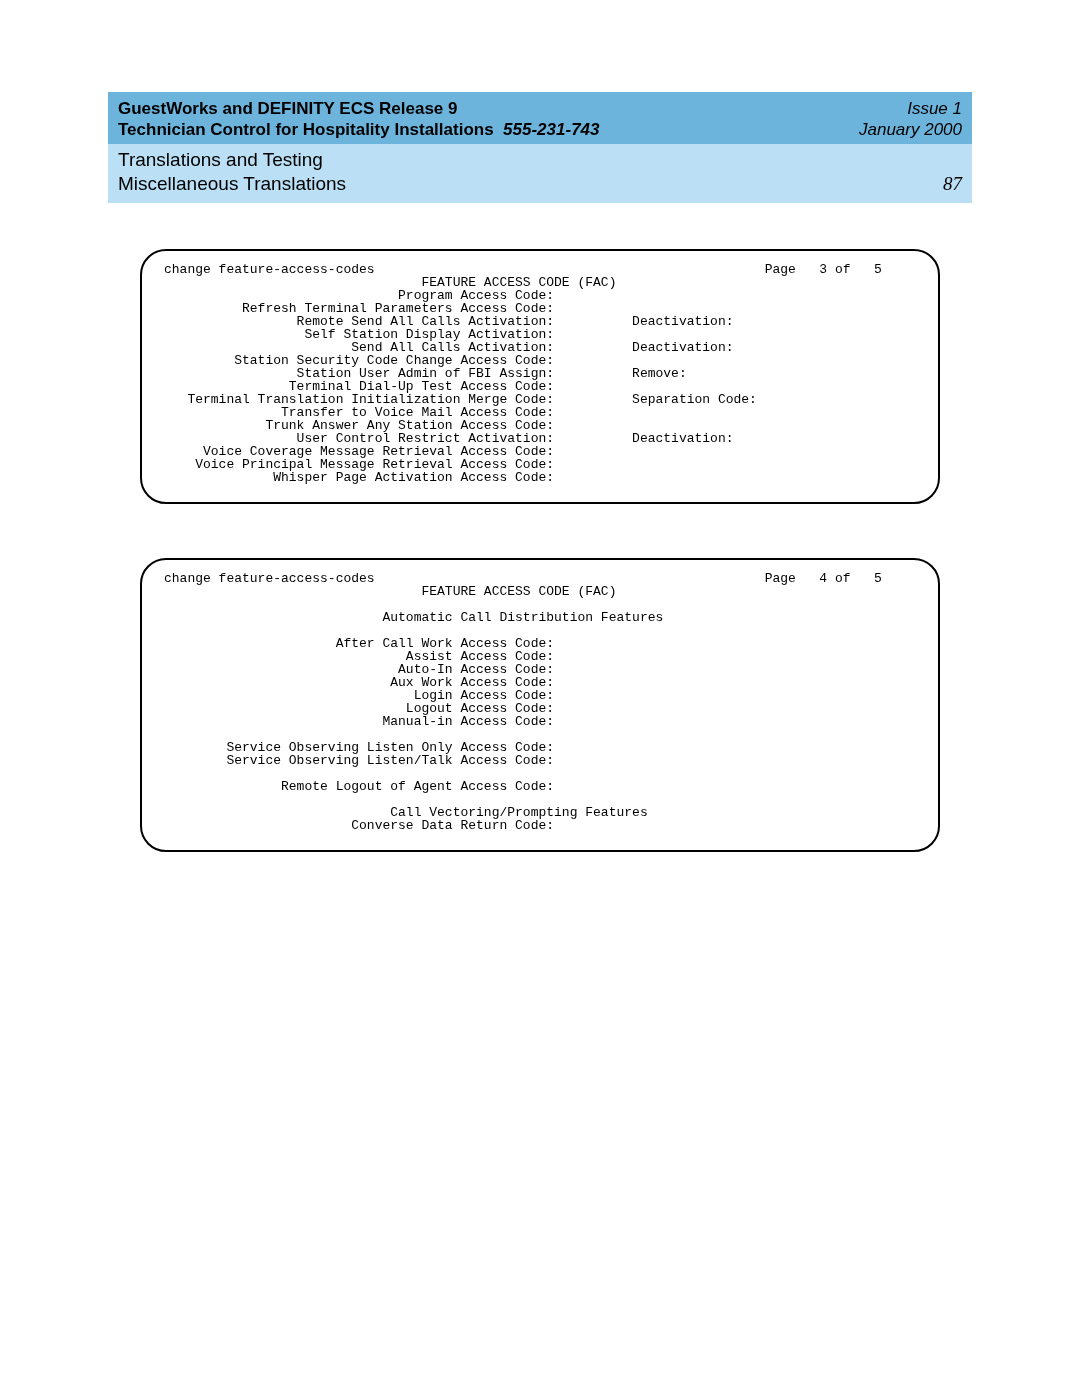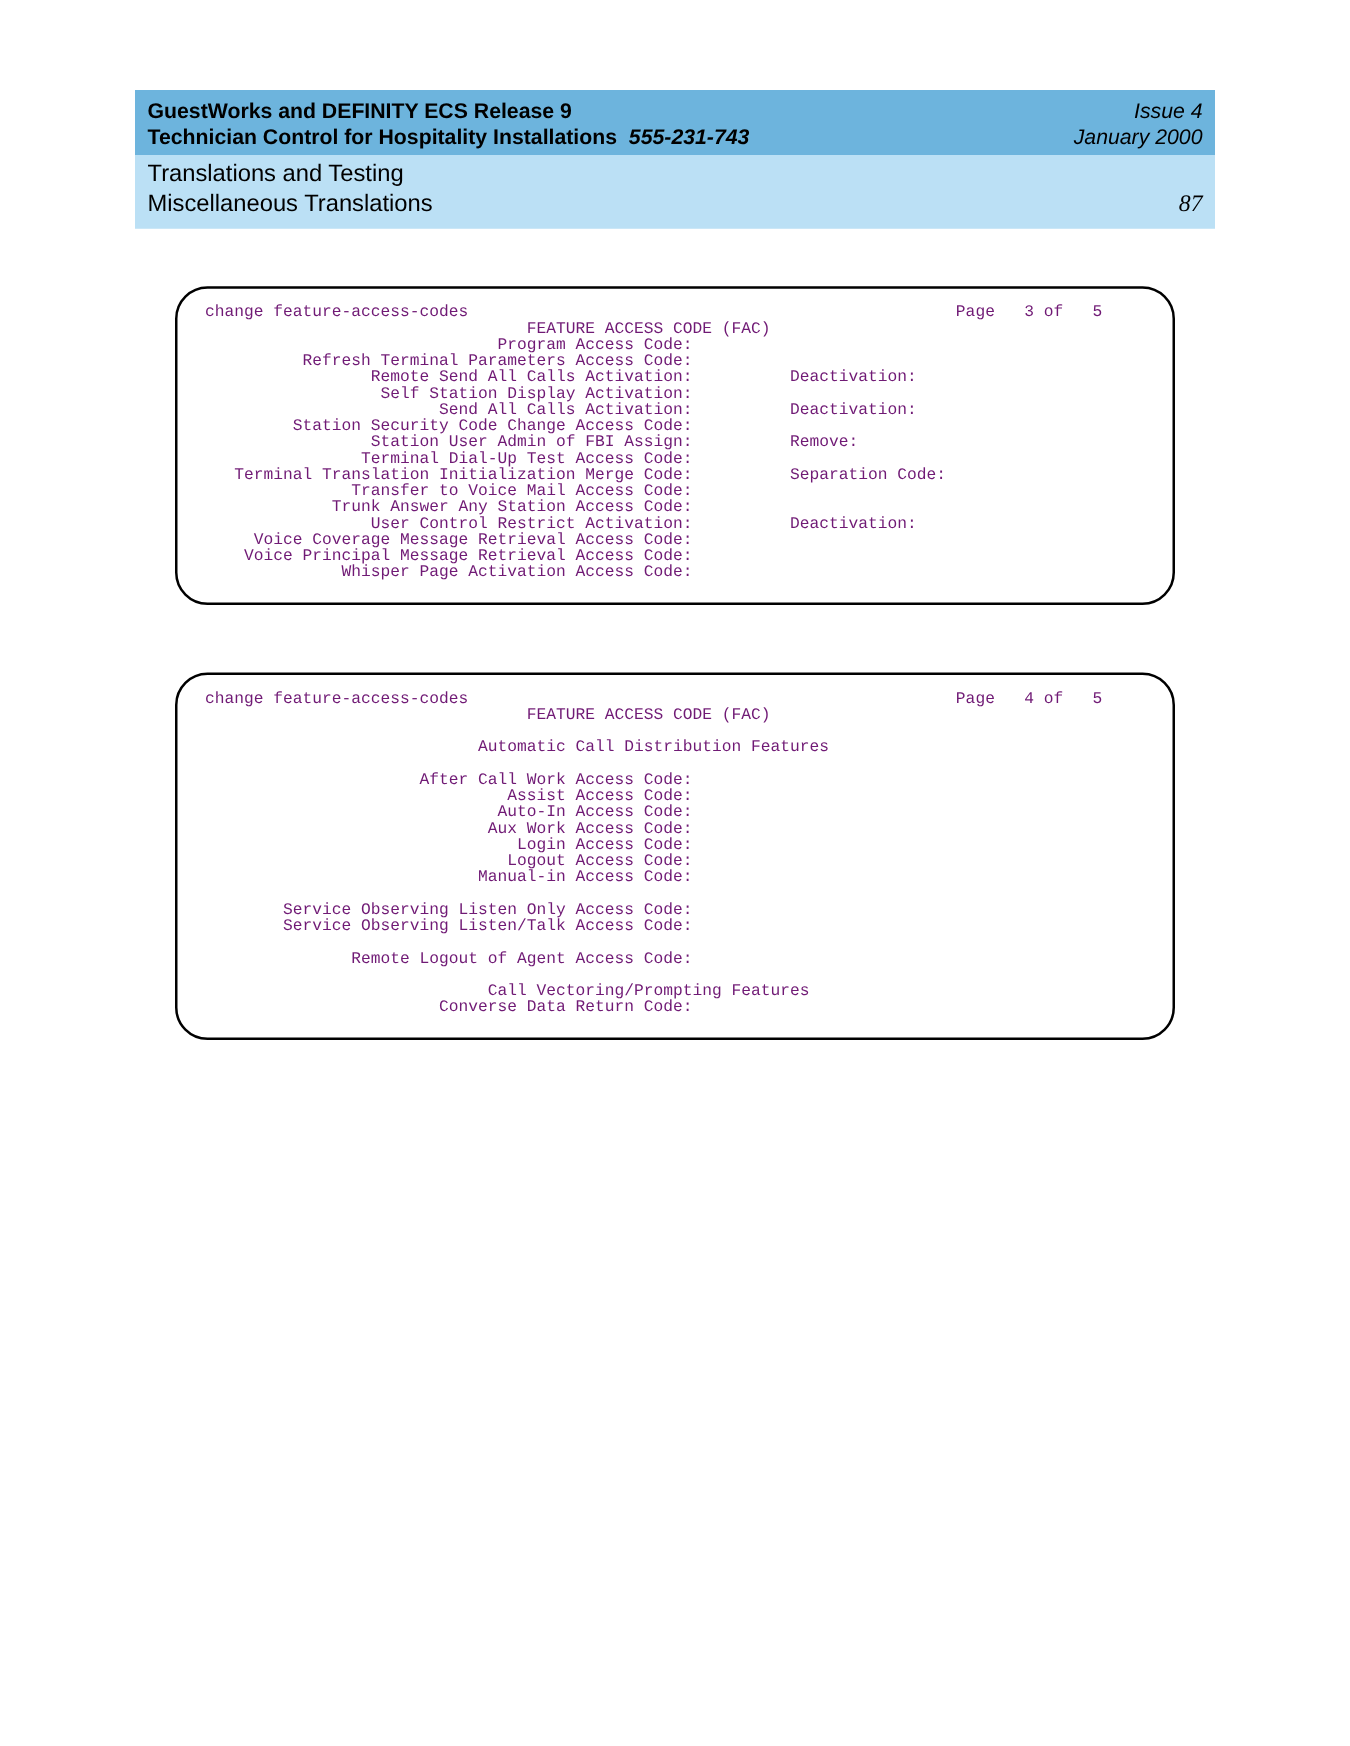--- a/index.html
+++ b/index.html
@@ -7,21 +7,21 @@
     padding: 0;
     background: #ffffff;
     font-family: Arial, Helvetica, sans-serif;
     color: #000;
   }
   .page {
     width: 1080px;
     height: 1102px;
     position: relative;
     box-sizing: border-box;
-    padding-top: 72px;
+    padding-top: 92px;
   }
   .banner {
     margin: 0 108px;
   }
   .banner-top {
     background: #6db4dd;
     padding: 6px 10px 3px 10px;
     display: flex;
     justify-content: space-between;
     font-size: 17px;
@@ -62,38 +62,38 @@
     border: 2px solid #000;
     border-radius: 26px;
     padding: 12px 22px 18px 22px;
     box-sizing: border-box;
   }
   .term {
     font-family: "Courier New", Courier, monospace;
     font-size: 13px;
     white-space: pre;
     line-height: 1.0;
-    color: #701a75;
+    color: #000000;
   }
 </style>
 </head>
 <body>
 
 <div class="page">
 
   <div class="banner">
     <div class="banner-top">
       <div class="left">
         <div class="l1"><b>GuestWorks and DEFINITY ECS Release 9</b></div>
         <div class="l2">
           <b>Technician Control for Hospitality Installations</b>&nbsp;&nbsp;<span class="docnum">555-231-743</span>
         </div>
       </div>
       <div class="right">
-        <div>Issue 4</div>
+        <div>Issue 1</div>
         <div>January 2000</div>
       </div>
     </div>
     <div class="banner-bottom">
       <div class="left">
         <div>Translations and Testing</div>
         <div class="misc">Miscellaneous Translations</div>
       </div>
       <div class="right">
         <div>&nbsp;</div>

